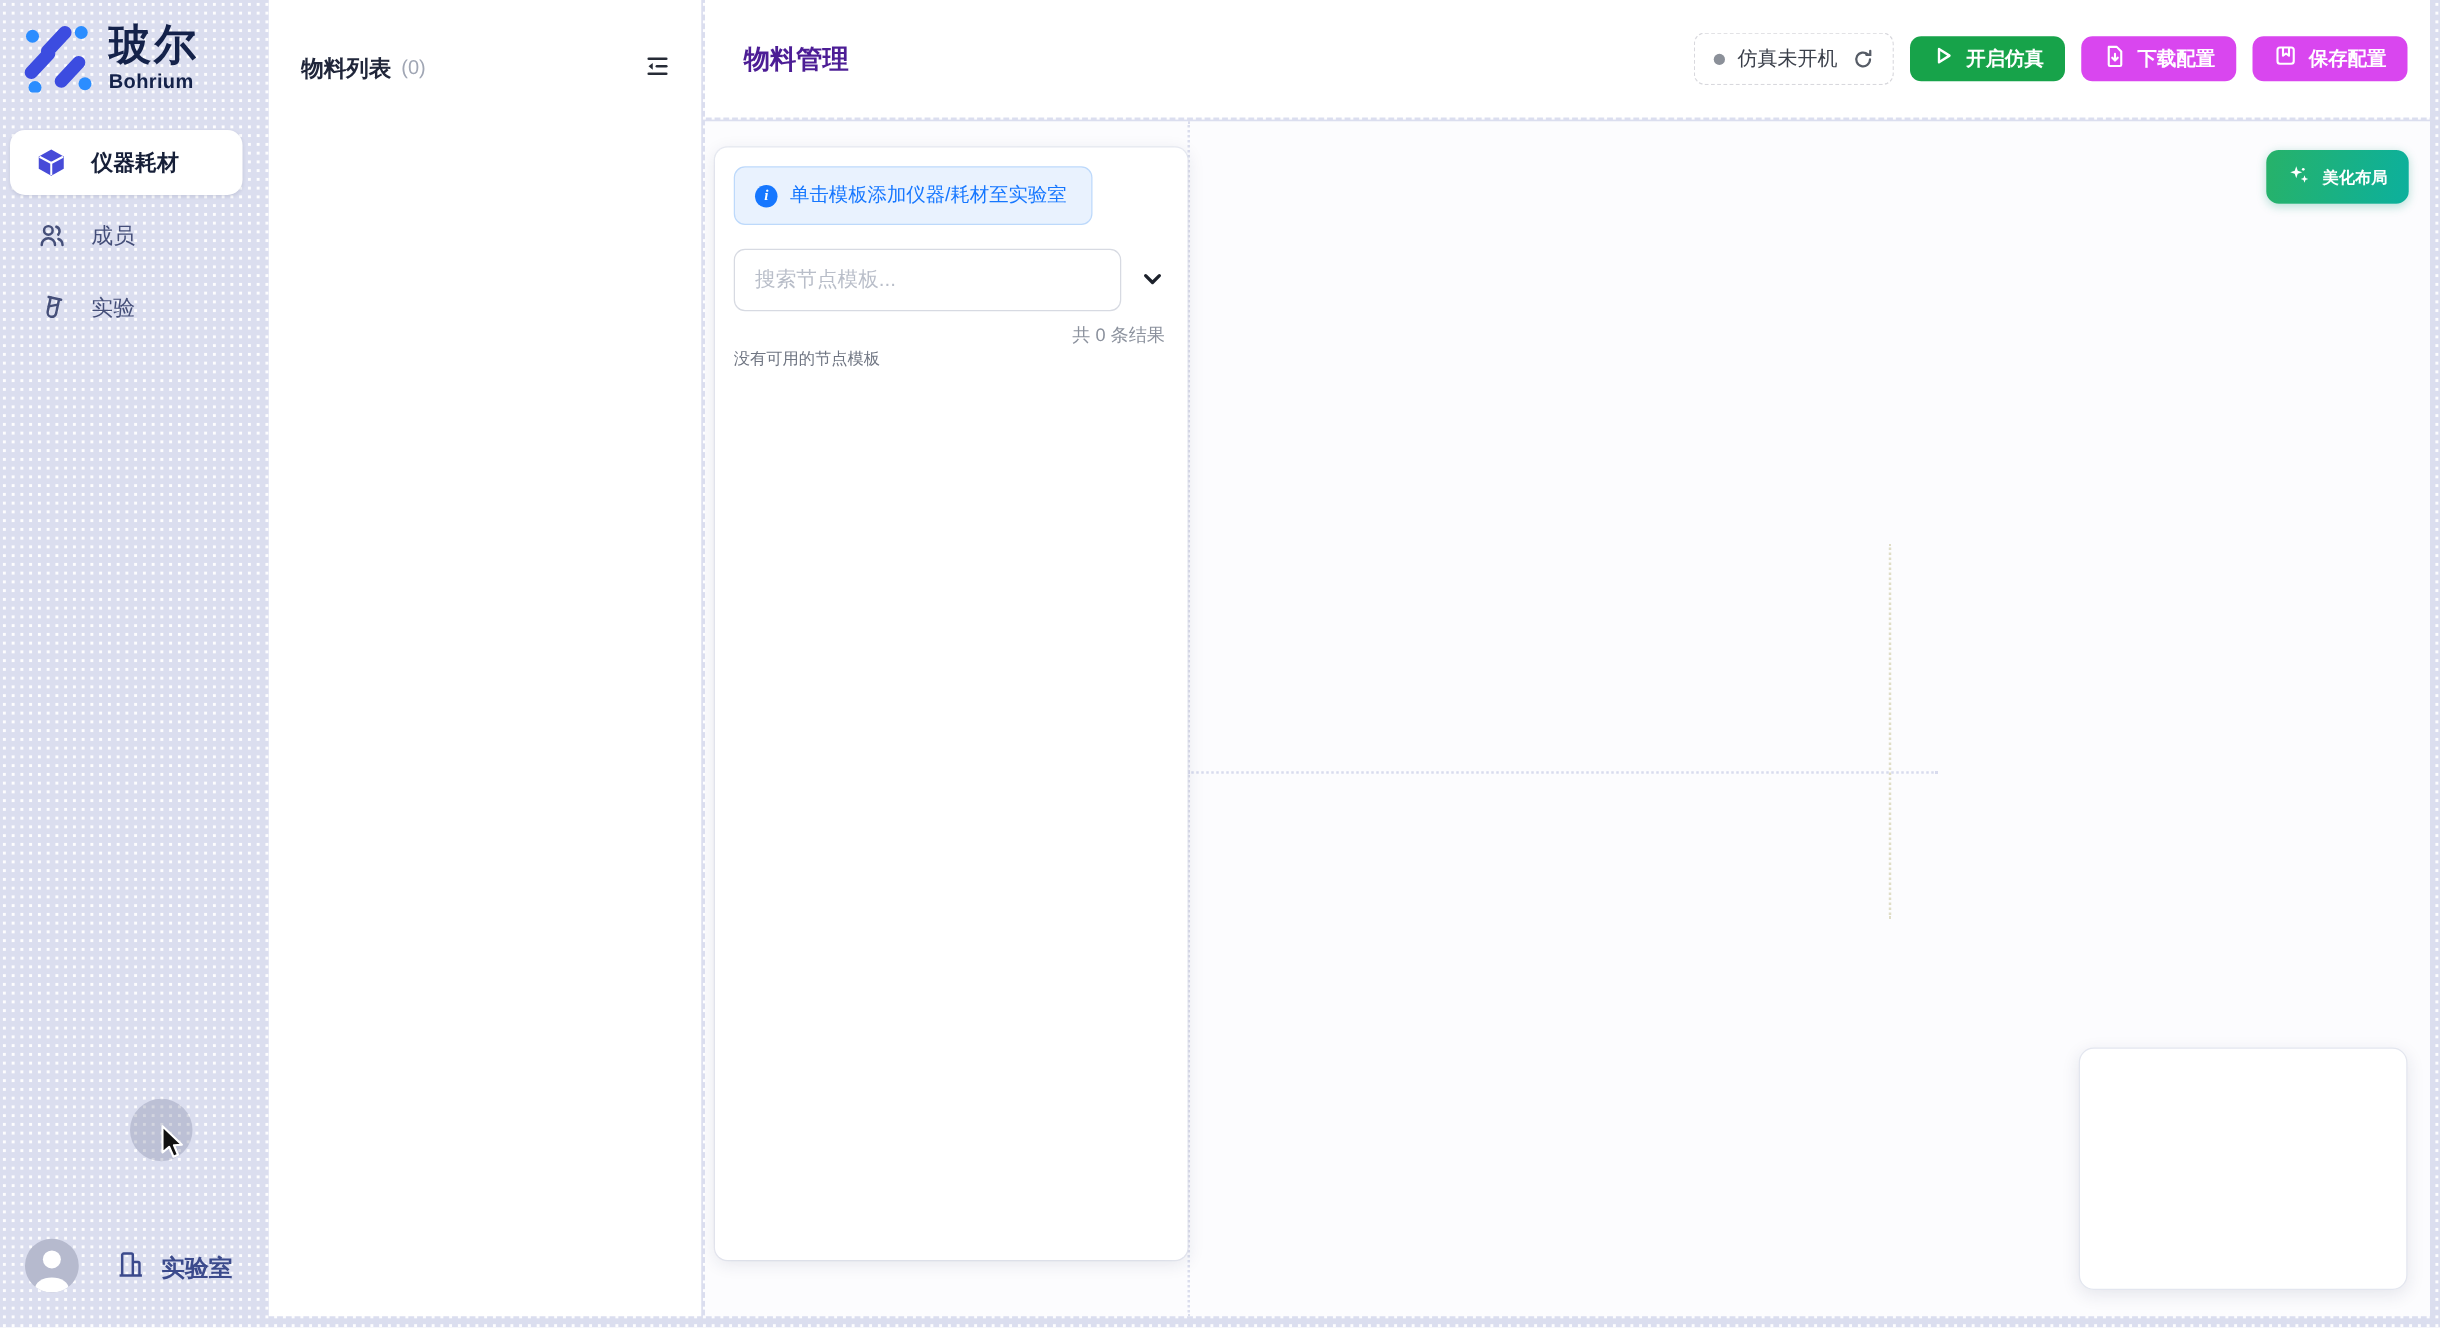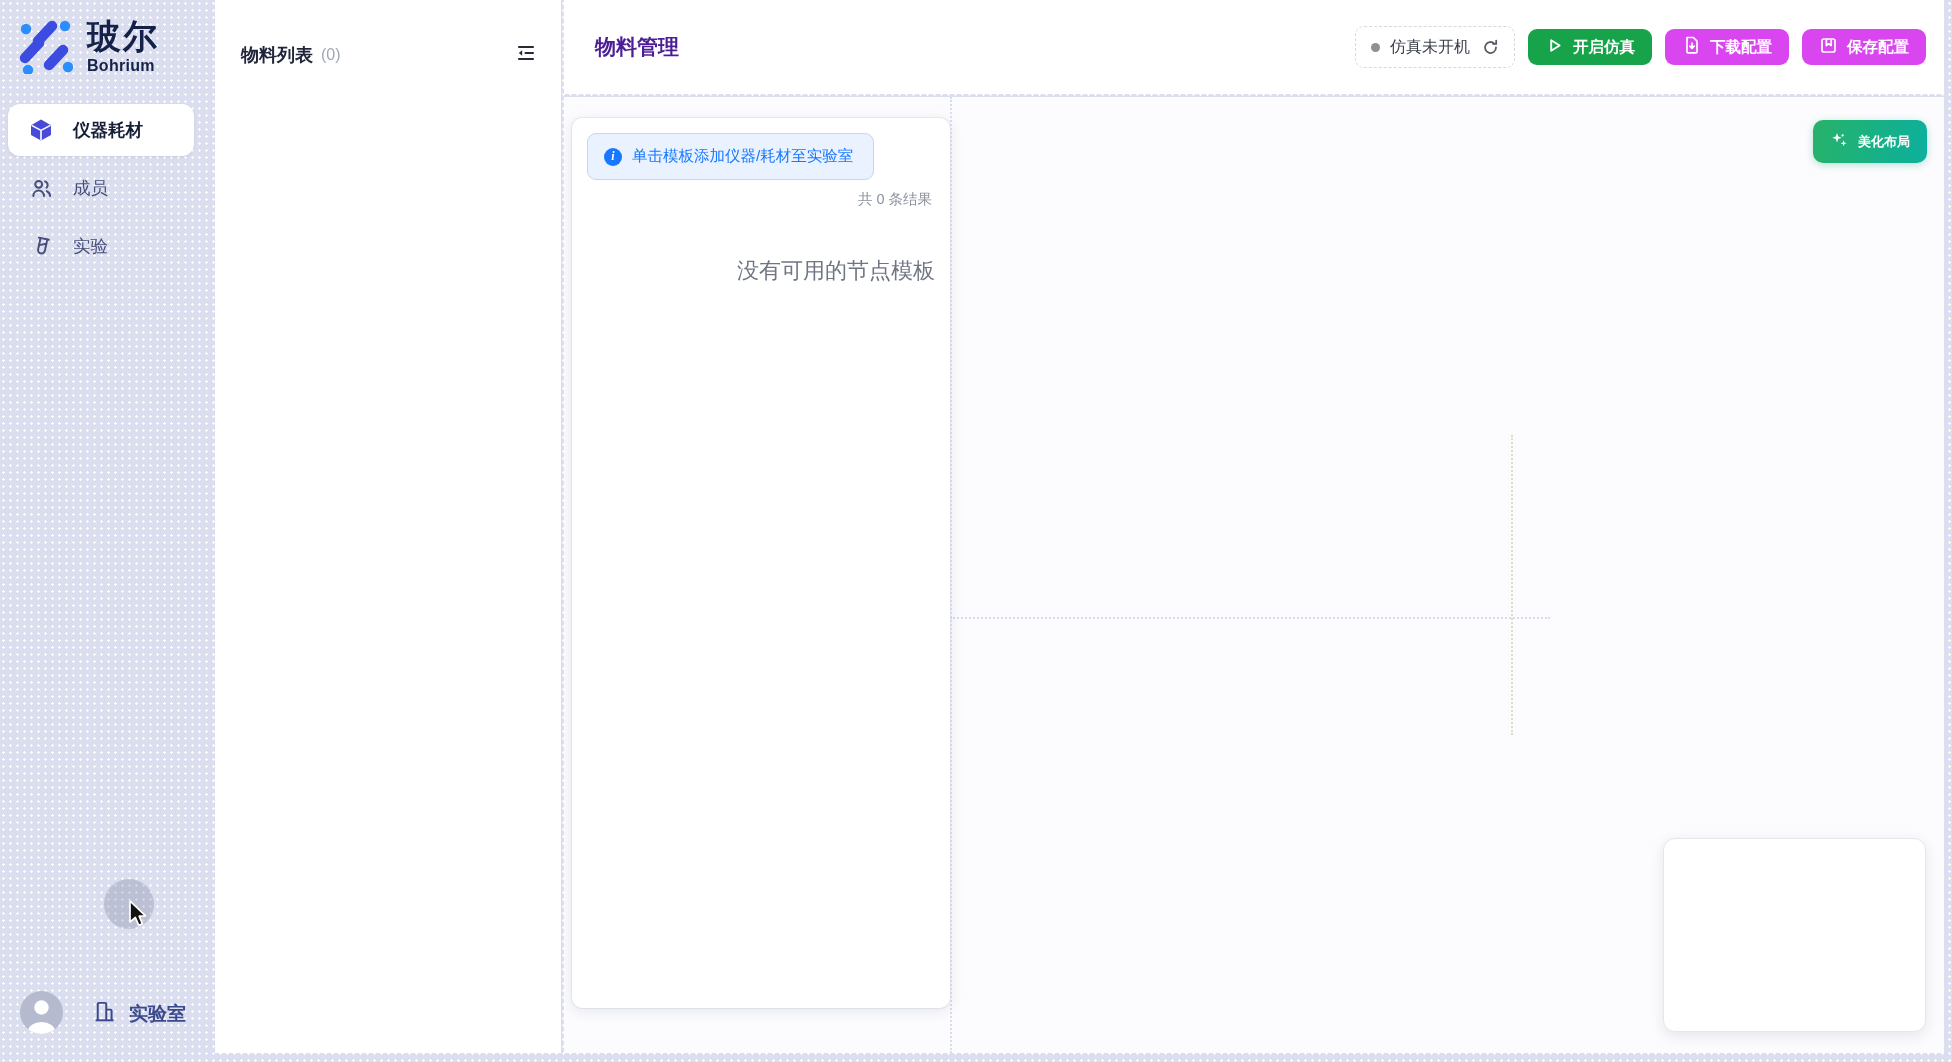--- a/index.html
+++ b/index.html
@@ -74,21 +74,21 @@
             border-radius:9px; padding:0 20px 0 16px; height:47px; color:#1677ff; font-size:15.5px; cursor:default; }
   .info-icon { width:18px; height:18px; border-radius:50%; background:#1677ff; color:#fff; font-size:12px;
                font-weight:700; display:flex; align-items:center; justify-content:center;
                font-family:"Liberation Serif","DejaVu Serif",serif; font-style:italic; flex:0 0 18px; }
   .search-row { margin-top:19px; display:flex; align-items:center; gap:12px; }
   .search-input { flex:1; height:50px; border:1px solid #d7dae2; border-radius:9px; padding:0 16px;
                   font-size:16.5px; color:#333; outline:none; font-family:inherit; background:#fff; }
   .search-input::placeholder { color:#b9bec9; }
   .chev-btn { background:none; border:none; cursor:pointer; color:#1c212b; display:flex; align-items:center; padding:2px; }
   .result-count { text-align:right; margin-top:10px; color:#8b919d; font-size:14.5px; padding-right:3px; }
-  .empty-text { text-align:right; margin-top:47px; color:#6f7582; font-size:22px; }
+  .empty-text { text-align:left; color:#6f7582; font-size:13px; }
 
   .beautify-btn { position:absolute; top:23px; right:17px; height:43px; border:none; border-radius:10px;
                   background:linear-gradient(100deg,#27b269,#0cb09d); color:#fff; font-size:13px; font-weight:600;
                   display:flex; align-items:center; gap:9px; padding:0 17px; cursor:pointer;
                   box-shadow:0 2px 8px rgba(16,150,120,.28); font-family:inherit; }
 
   .minimap { position:absolute; left:1099px; top:741px; width:263px; height:194px; background:#ffffff;
              border:1px solid #e3e6ef; border-radius:12px; box-shadow:0 4px 14px rgba(30,40,80,.10); }
 </style>
 </head>
@@ -246,20 +246,30 @@
       <div class="guide guide-v1"></div>
       <div class="guide guide-v2"></div>
       <div class="guide guide-h1"></div>
 
       <div class="template-panel">
         <div class="banner">
           <span class="info-icon">i</span>
           <span>单击模板添加仪器/耗材至实验室</span>
         </div>
 
+        <div class="search-row">
+          <input class="search-input" type="text" placeholder="搜索节点模板..." style="">
+          <button class="chev-btn">
+            <span>
+              <svg width="22" height="22" viewBox="0 0 22 22" fill="none" stroke="#1c212b" stroke-width="2.6" stroke-linecap="round" stroke-linejoin="round">
+                <path d="M5.5 8.5 L11 14 L16.5 8.5"></path>
+              </svg>
+            </span>
+          </button>
+        </div>
 
         <div class="result-count">共 0 条结果</div>
         <div class="empty-text">没有可用的节点模板</div>
       </div>
 
       <button class="beautify-btn">
         <span>
           <svg width="19" height="19" viewBox="0 0 19 19" fill="#ffffff">
             <path d="M7 2 L8.2 5.6 L11.8 6.8 L8.2 8 L7 11.6 L5.8 8 L2.2 6.8 L5.8 5.6 Z"></path>
             <path d="M13.6 9.2 L14.4 11.4 L16.6 12.2 L14.4 13 L13.6 15.2 L12.8 13 L10.6 12.2 L12.8 11.4 Z"></path>

